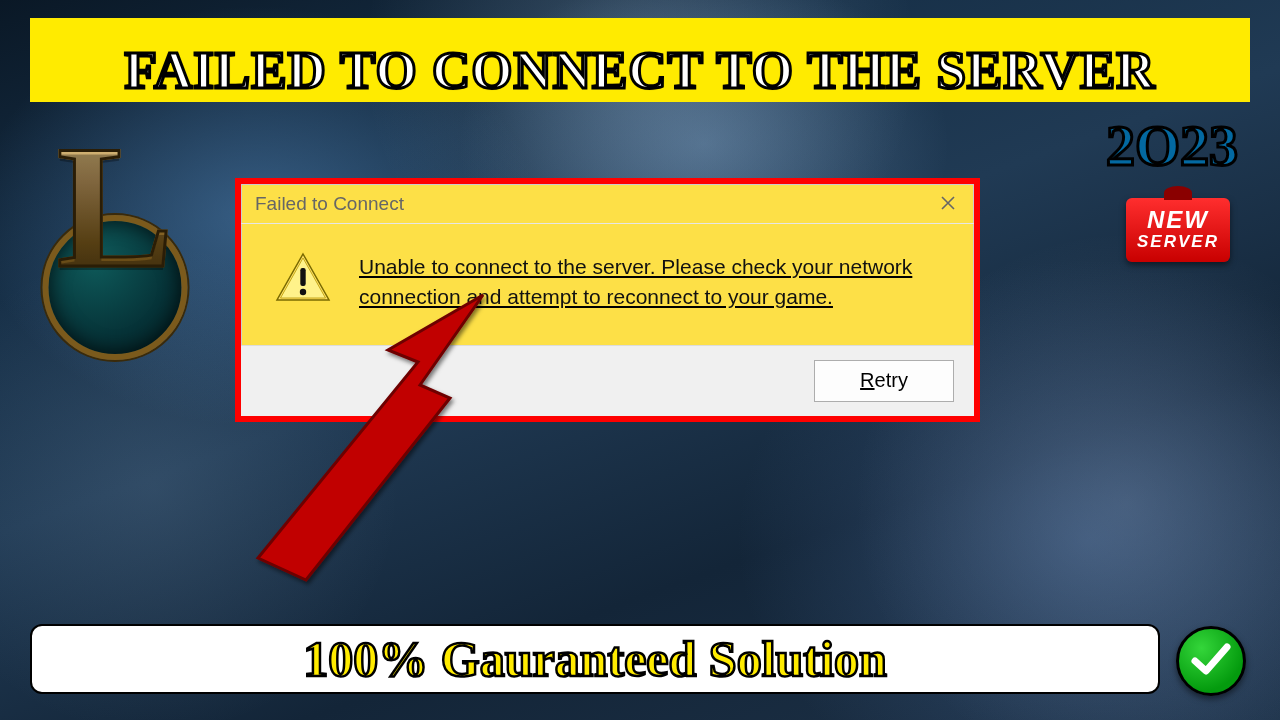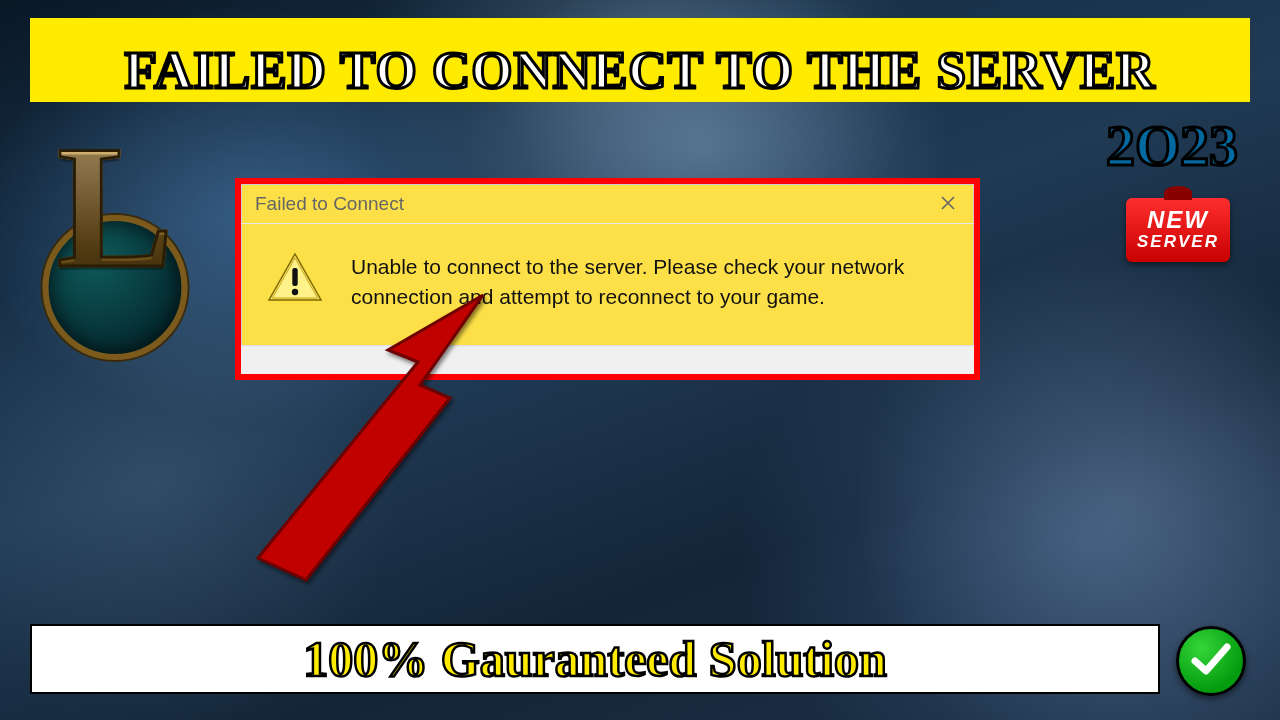--- a/index.html
+++ b/index.html
@@ -47,21 +47,21 @@
     text-shadow: 0 0 2px #000;
     margin-top: 20px;
   }
 
   
   .bottom-banner {
     position: absolute;
     bottom: 26px; left: 30px; right: 120px;
     background: #fff;
     border: 2px solid #000;
-    border-radius: 0;
+    border-radius: 12px;
     padding: 4px 18px;
     text-align: center;
   }
   .bottom-banner-text {
     font-family: "Comic Sans MS", "Chalkboard SE", cursive;
     font-weight: 900;
     font-size: 50px;
     color: #ffeb00;
     -webkit-text-stroke: 2.5px #000;
   }
@@ -153,22 +153,23 @@
     font-family: "Segoe UI", Tahoma, sans-serif;
   }
   .close-btn {
     width: 48px; height: 38px;
     display: flex; align-items: center; justify-content: center;
     color: #888;
   }
   .close-btn svg { width: 14px; height: 14px; }
   .dialog-body {
     display: flex; align-items: flex-start;
-    padding: 28px 26px 32px 26px;
+    padding: 28px 26px 32px 34px;
     gap: 28px;
+    text-decoration: underline;
   }
   .warn-icon { width: 56px; height: 52px; flex-shrink: 0; }
   .dialog-msg {
     font-size: 21px; line-height: 1.45; color: #111;
     font-family: "Segoe UI", Tahoma, sans-serif;
   }
   .dialog-buttons {
     background: #f0f0f0;
     border-top: 1px solid #dcdcdc;
     display: flex; justify-content: flex-end; gap: 14px;
@@ -229,20 +230,23 @@
       <svg viewBox="0 0 56 52">
         <path d="M28 2 L54 48 L2 48 Z" fill="#ffe26b" stroke="#7a6a00" stroke-width="1.5"></path>
         <path d="M28 6 L50.5 46 L5.5 46 Z" fill="#fff28a" stroke="#b79800" stroke-width="0.8"></path>
         <rect x="25.3" y="16" width="5.4" height="18" rx="2.2" fill="#111"></rect>
         <circle cx="28" cy="40" r="3.2" fill="#111"></circle>
       </svg>
     </span>
     <div class="dialog-msg">Unable to connect to the server. Please check your network connection and attempt to reconnect to your game.</div>
   </div>
   <div class="dialog-buttons">
+    <div class="dlg-btn">
+      <span><span class="ul">R</span><span>etry</span></span>
+    </div>
   </div>
 </div>
 
 <svg class="arrow" viewBox="0 0 370 320">
   <defs>
     <filter id="sh">
         <feDropShadow dx="2" dy="3" stdDeviation="2" flood-opacity="0.5"></feDropShadow>
       </filter>
   </defs>
   <path d="M 295 15

